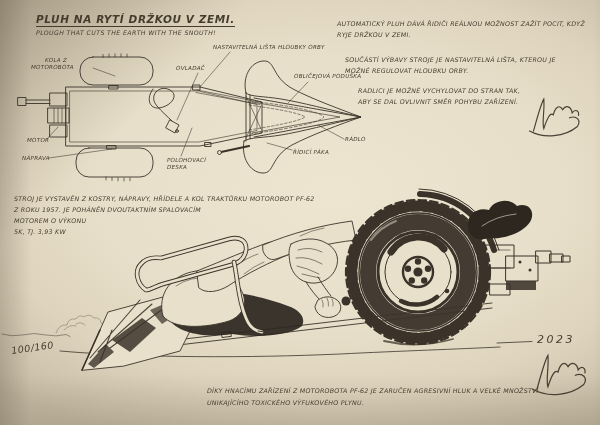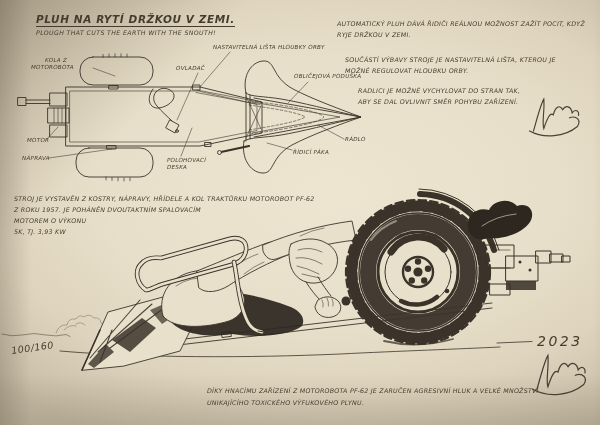--- a/index.html
+++ b/index.html
@@ -15,21 +15,21 @@
       radial-gradient(75% 65% at 53% 45%, #eee5d1 0%, #e8dfca 48%, #ded4bd 74%, #c6bba4 100%);}
   svg.art{position:absolute;inset:0;z-index:1;}
   .hand{position:absolute;z-index:2;font-style:italic;color:#463c2d;
     letter-spacing:.25px;white-space:nowrap;}
   .para{font-size:6.3px;line-height:11px;}
   .lbl{font-size:5.6px;line-height:7px;}
   .title{font-size:10.5px;letter-spacing:.6px;font-weight:bold;
     border-bottom:1.2px solid #463c2d;padding-bottom:1px;}
   .subtitle{font-size:6.2px;letter-spacing:.4px;}
   .edition{font-size:9.5px;transform:rotate(-8deg);letter-spacing:.5px;}
-  .year{font-size:14px;letter-spacing:2.5px;}
+  .year{font-size:11px;letter-spacing:2.5px;}
   .note{line-height:12px;}
 </style>
 </head>
 <body>
 
 <div class="stage">
   <div class="paper"></div>
 
   <svg class="art" width="600" height="425" viewBox="0 0 600 425">
     <defs>

